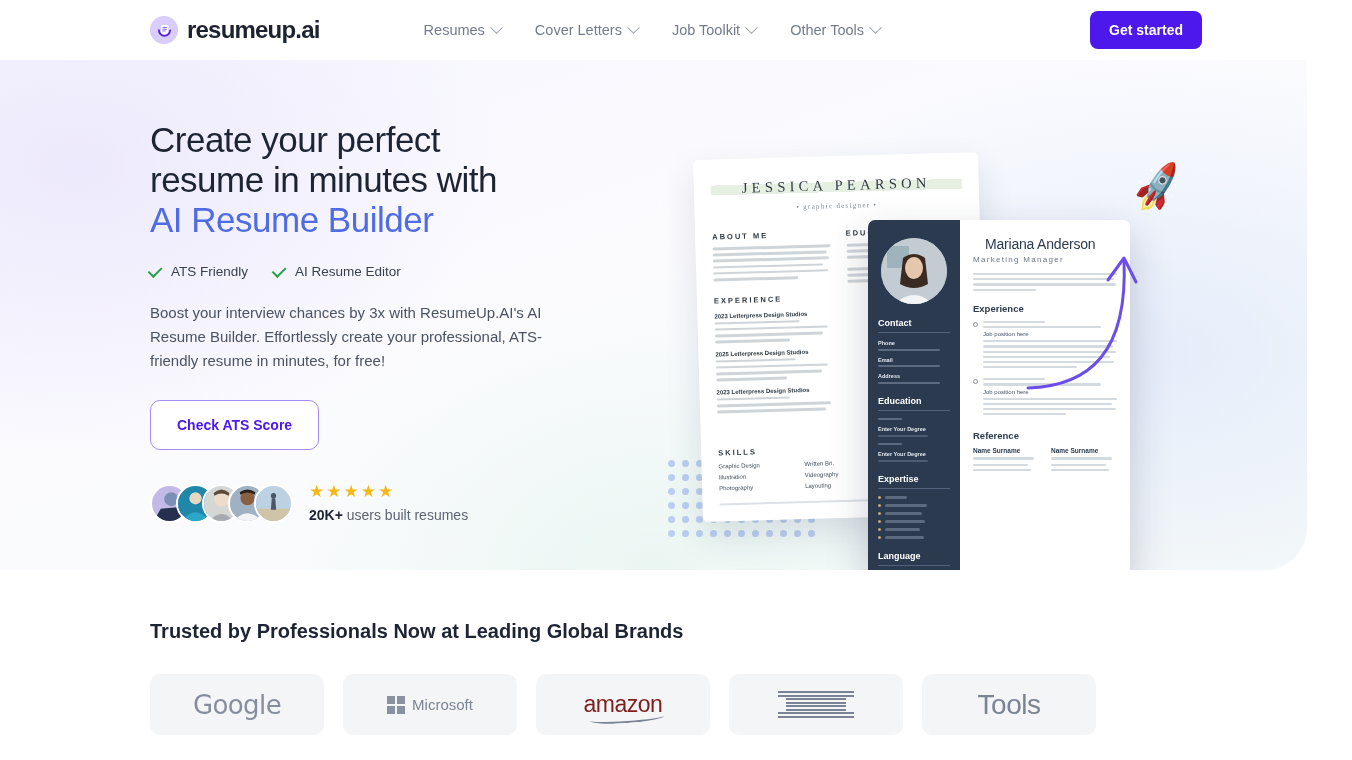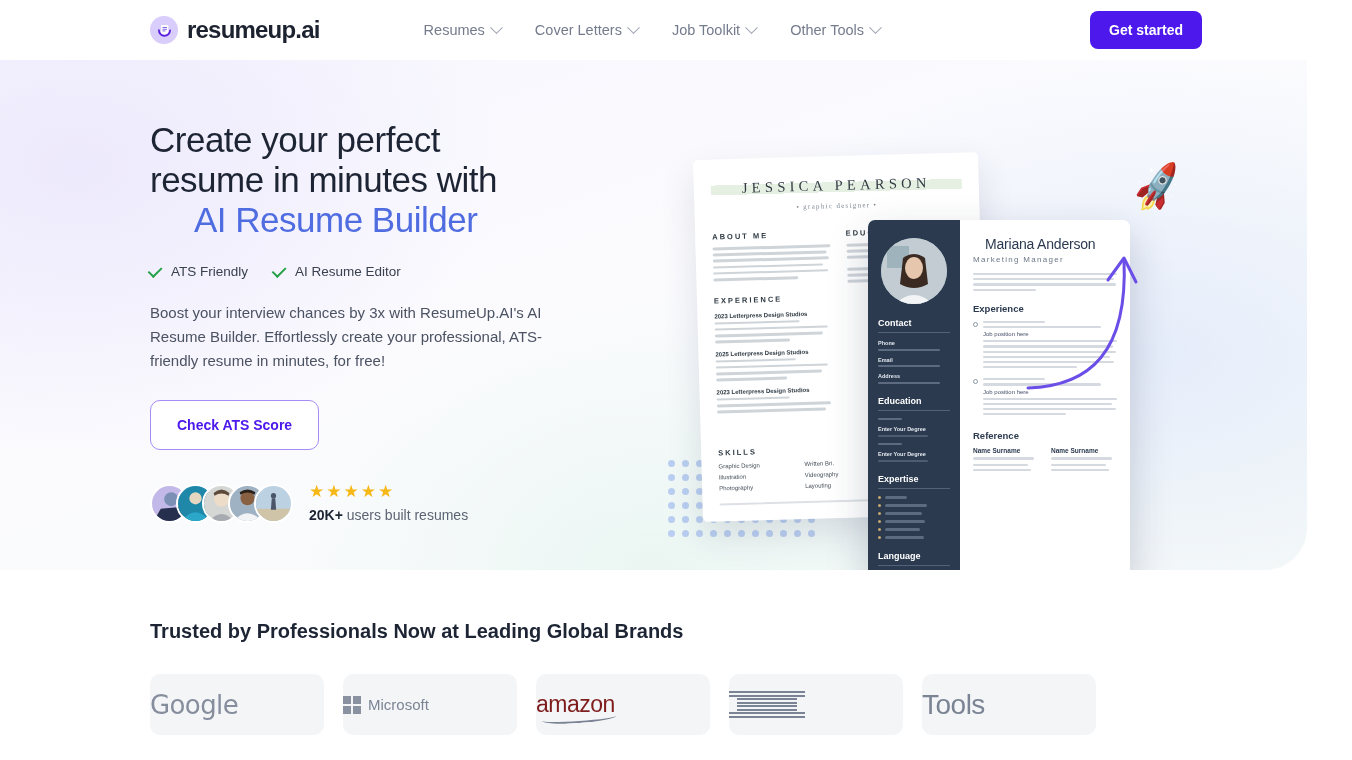--- a/index.html
+++ b/index.html
@@ -64,21 +64,21 @@
       radial-gradient(520px 380px at 50% 100%, rgba(226,244,238,.6) 0%, rgba(255,255,255,0) 70%),
       linear-gradient(160deg, #f7f6fe 0%, #fbfbfe 45%, #f6faf8 100%);
     overflow: hidden;
   }
 
   .hero-left { position: absolute; left: 150px; top: 68px; width: 430px; }
   h1.headline {
     font-size: 35px; line-height: 40px; font-weight: normal;
     color: #1d2433; letter-spacing: -0.5px;
   }
-  h1.headline .accent { color: #4f6ce0; margin-left: 44px; }
+  h1.headline .accent { color: #4f6ce0; }
   .checks { display: flex; gap: 26px; margin-top: 24px; align-items: center; }
   .check { display: flex; align-items: center; gap: 8px; }
   .tick {
     width: 13px; height: 8px; flex: none;
     border-left: 2.2px solid #24a148;
     border-bottom: 2.2px solid #24a148;
     transform: rotate(-45deg) translateY(-2px);
   }
   .check-label { font-size: 13.5px; color: #39404e; }
   .lede {
@@ -195,21 +195,21 @@
   .rocket { position: absolute; left: 483px; top: 72px; font-size: 40px; transform: rotate(-12deg); }
   .arrow { position: absolute; left: 370px; top: 110px; }
 
   
   .brands { position: absolute; left: 150px; top: 620px; width: 1052px; }
   .brands-title { font-size: 20px; font-weight: bold; color: #1d2433; }
   .brand-row { display: flex; gap: 19px; margin-top: 31px; }
   .brand-card {
     width: 174px; height: 61px; border-radius: 10px;
     background: #f4f5f7;
-    display: flex; align-items: center; justify-content: flex-start;
+    display: flex; align-items: center; justify-content: center;
     color: #7b8494; flex: none;
   }
   .lg-google { font-size: 26px; color: #868e9e; letter-spacing: -0.6px; font-family: "DejaVu Sans", sans-serif; }
   .lg-ms { display: flex; align-items: center; gap: 7px; }
   .ms-grid { display: grid; grid-template-columns: 8px 8px; grid-template-rows: 8px 8px; gap: 2px; }
   .ms-grid i { background: #8a92a1; display: block; }
   .lg-ms span { font-size: 15px; color: #7b8494; }
   .lg-amazon { font-size: 23px; color: #7f1d1d; position: relative; letter-spacing: -0.5px; }
   .lg-amazon .smile {
     position: absolute; left: 8%; right: -2%; bottom: -5px; height: 9px;

